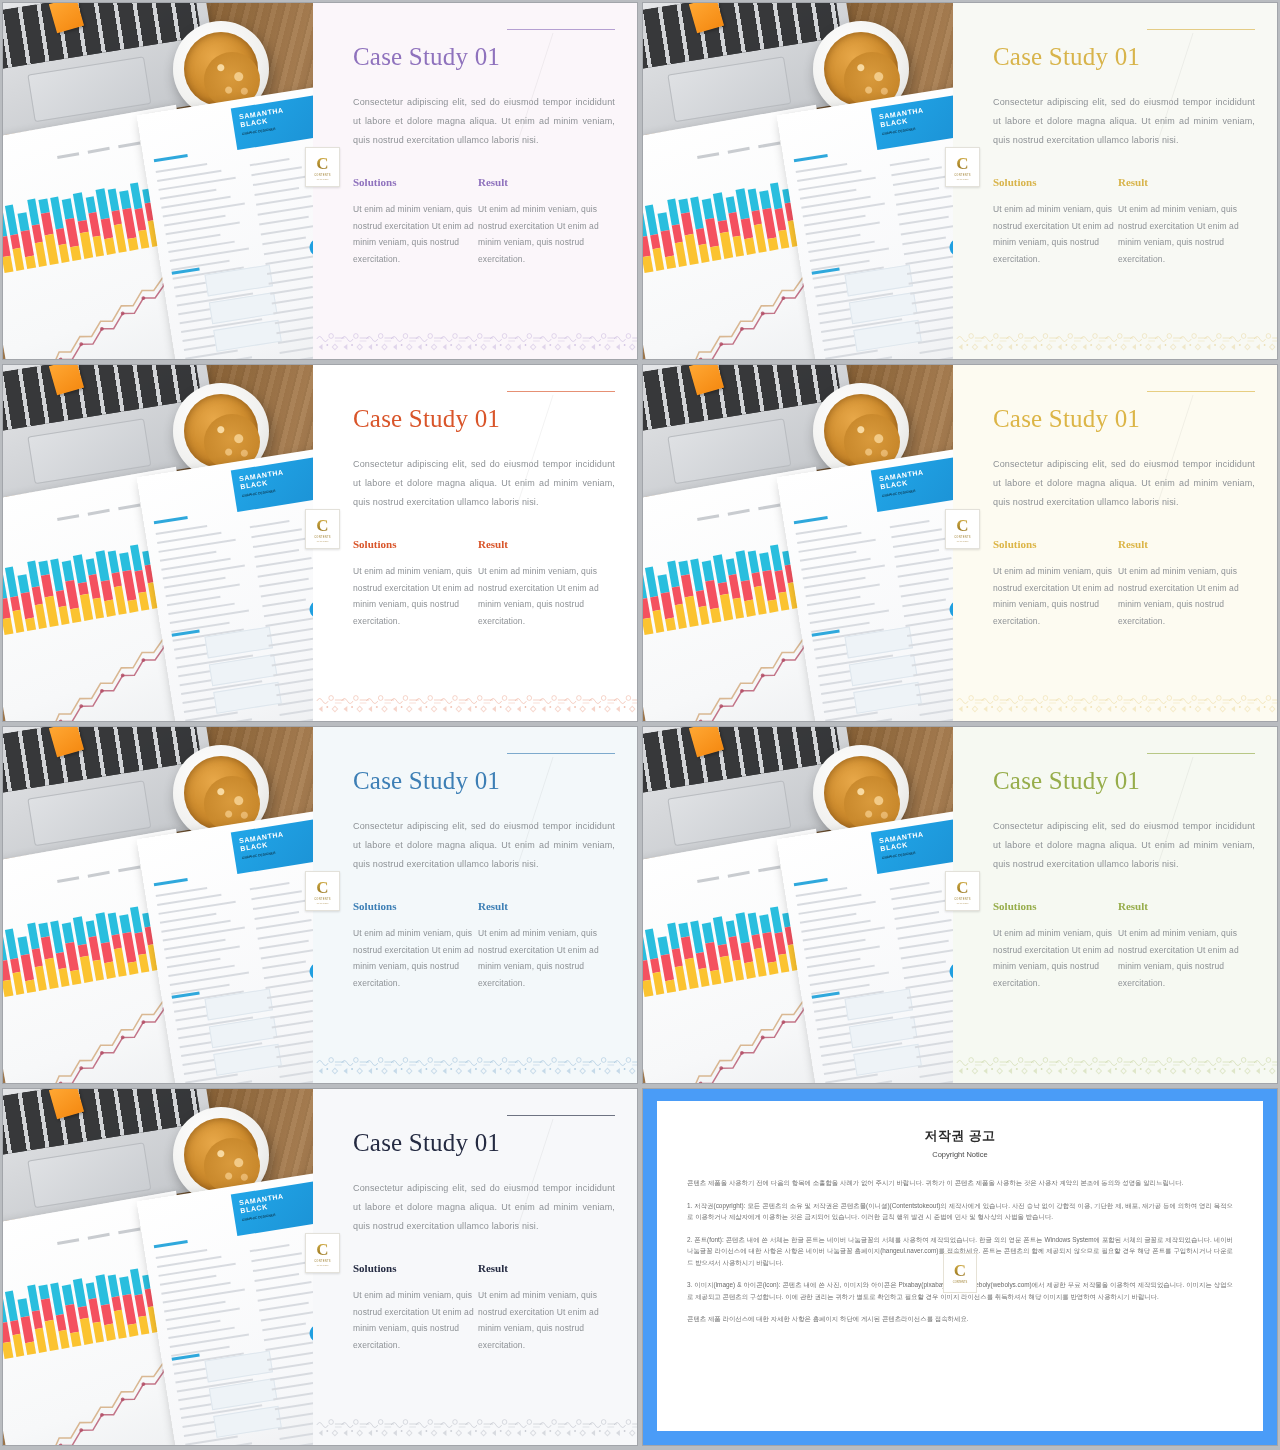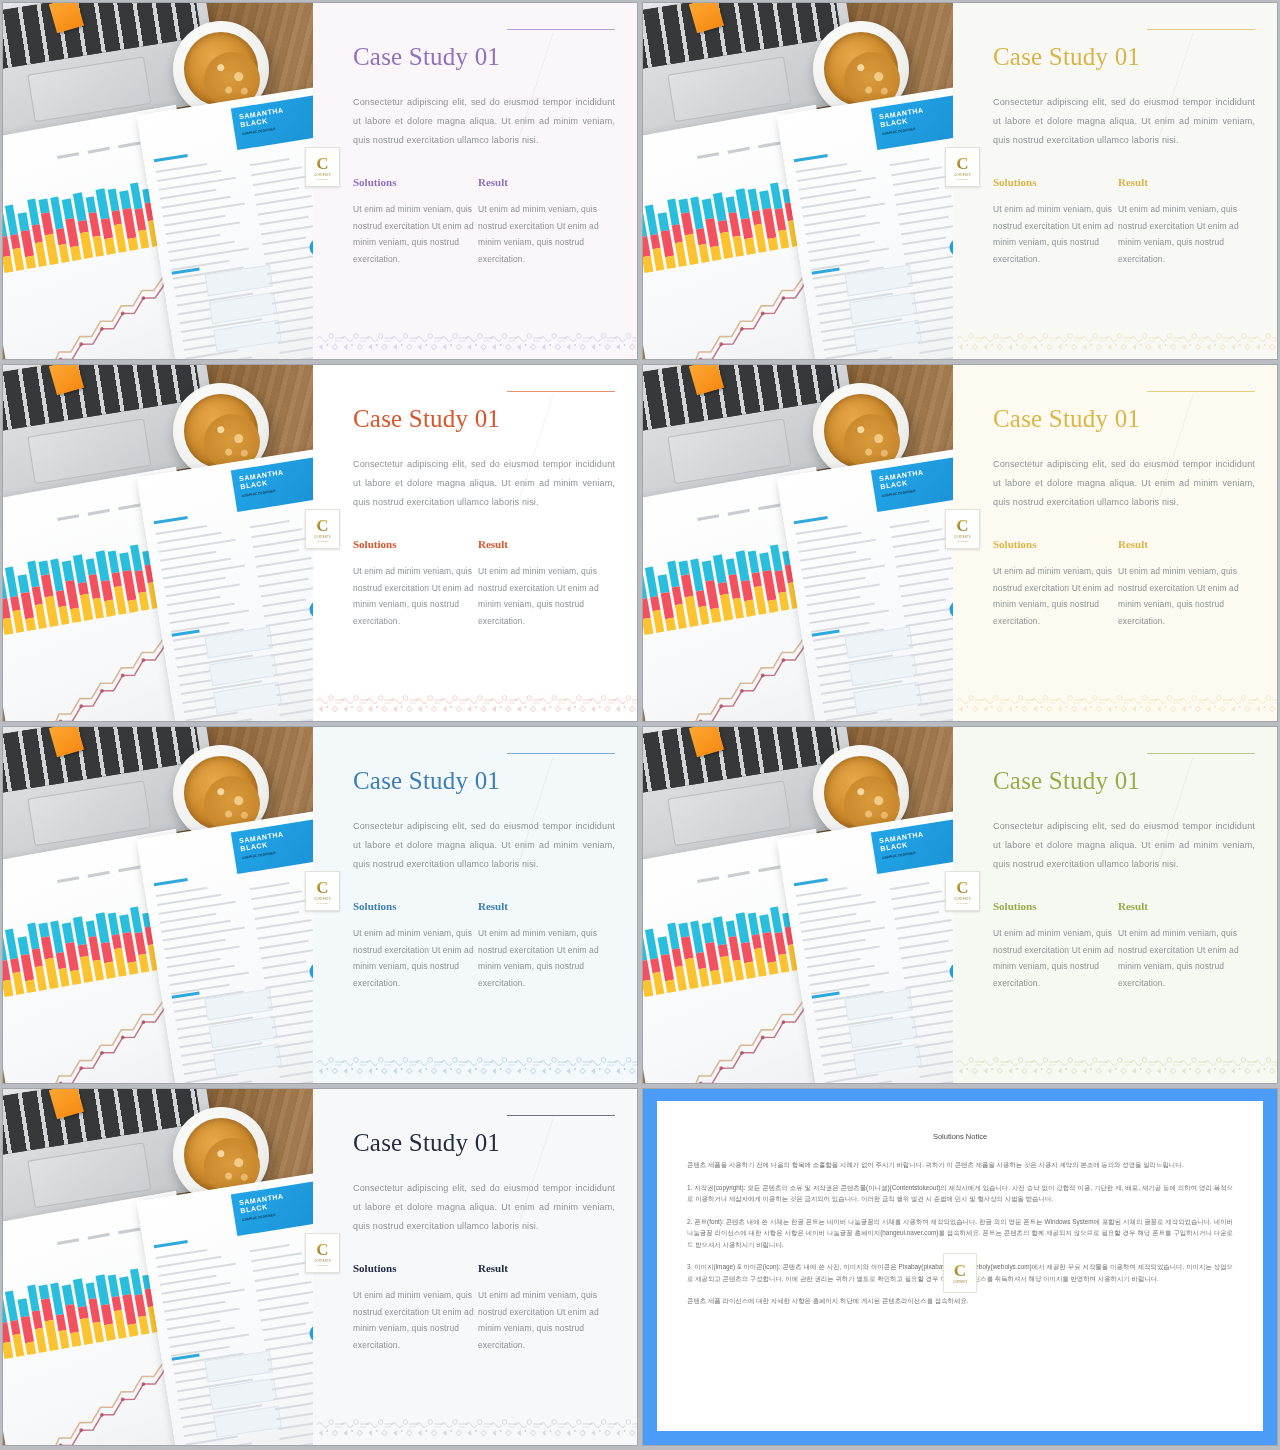--- a/index.html
+++ b/index.html
@@ -2474,21 +2474,22 @@
       <path d="M2,14 l4,-3 v6 z" opacity=".5" fill="#7a8090" stroke="none"></path>
       <path d="M10,12 h2 M11,11 v2" opacity=".6"></path>
       <rect x="17" y="12" width="4" height="4" opacity=".45" transform="rotate(45 19 14)"></rect>
     </g>
           </svg></div>
     </div>
   </div>
   <div class="slide">
     <div class="cp-frame">
       <div class="cp-page">
-        <div class="cp-sub">Solutions Notice</div>
+        <div class="cp-title">저작권 공고</div>
+        <div class="cp-sub">Copyright Notice</div>
         <div class="cp-p">콘텐츠 제품을 사용하기 전에 다음의 항목에 소홀함을 사례가 없어 주시기 바랍니다. 귀하가 이 콘텐츠 제품을 사용하는 것은 사용자 계약의 본조에 동의와 성명을 알리느립니다.</div>
         <div class="cp-p">1. 저작권(copyright): 모든 콘텐츠의 소유 및 저작권은 콘텐츠몰(이니셜)(Contentstokeout)의 제작사에게 있습니다. 사전 승낙 없이 강합적 이용, 기단한 제, 배포, 재가공 등에 의하여 영리 목적으로 이용하거나 제삼자에게 이용하는 것은 금지되어 있습니다. 이러한 금칙 행위 발견 시 준법에 민사 및 형사상의 사법을 받습니다.</div>
         <div class="cp-p">2. 폰트(font): 콘텐츠 내에 쓴 서체는 한글 폰트는 네이버 나눔글꼴의 서체를 사용하여 제작되었습니다. 한글 외의 영문 폰트는 Windows System에 포함된 서체의 글꼴로 제작되었습니다. 네이버 나눔글꼴 라이선스에 대한 사항은 사항은 네이버 나눔글꼴 홈페이지(hangeul.naver.com)를 접속하세요. 폰트는 콘텐츠의 함께 제공되지 않으므로 필요할 경우 해당 폰트를 구입하시거나 다운로드 받으셔서 사용하시기 바랍니다.</div>
         <div class="cp-p">3. 이미지(image) &amp; 아이콘(icon): 콘텐츠 내에 쓴 사진, 이미지와 아이콘은 Pixabay(pixabay.com)와 Weboly(webolys.com)에서 제공한 무료 저작물을 이용하여 제작되었습니다. 이미지는 상업으로 제공되고 콘텐츠의 구성합니다. 이에 관한 권리는 귀하가 별도로 확인하고 필요할 경우 이미지 라이선스를 취득하셔서 해당 이미지를 반영하여 사용하시기 바랍니다.</div>
         <div class="cp-p">콘텐츠 제품 라이선스에 대한 자세한 사항은 홈페이지 하단에 게시된 콘텐츠라이선스를 접속하세요.</div>
         <div class="cp-watermark">
           <b>C</b>
           <i>CONTENTS</i>
         </div>
       </div>

